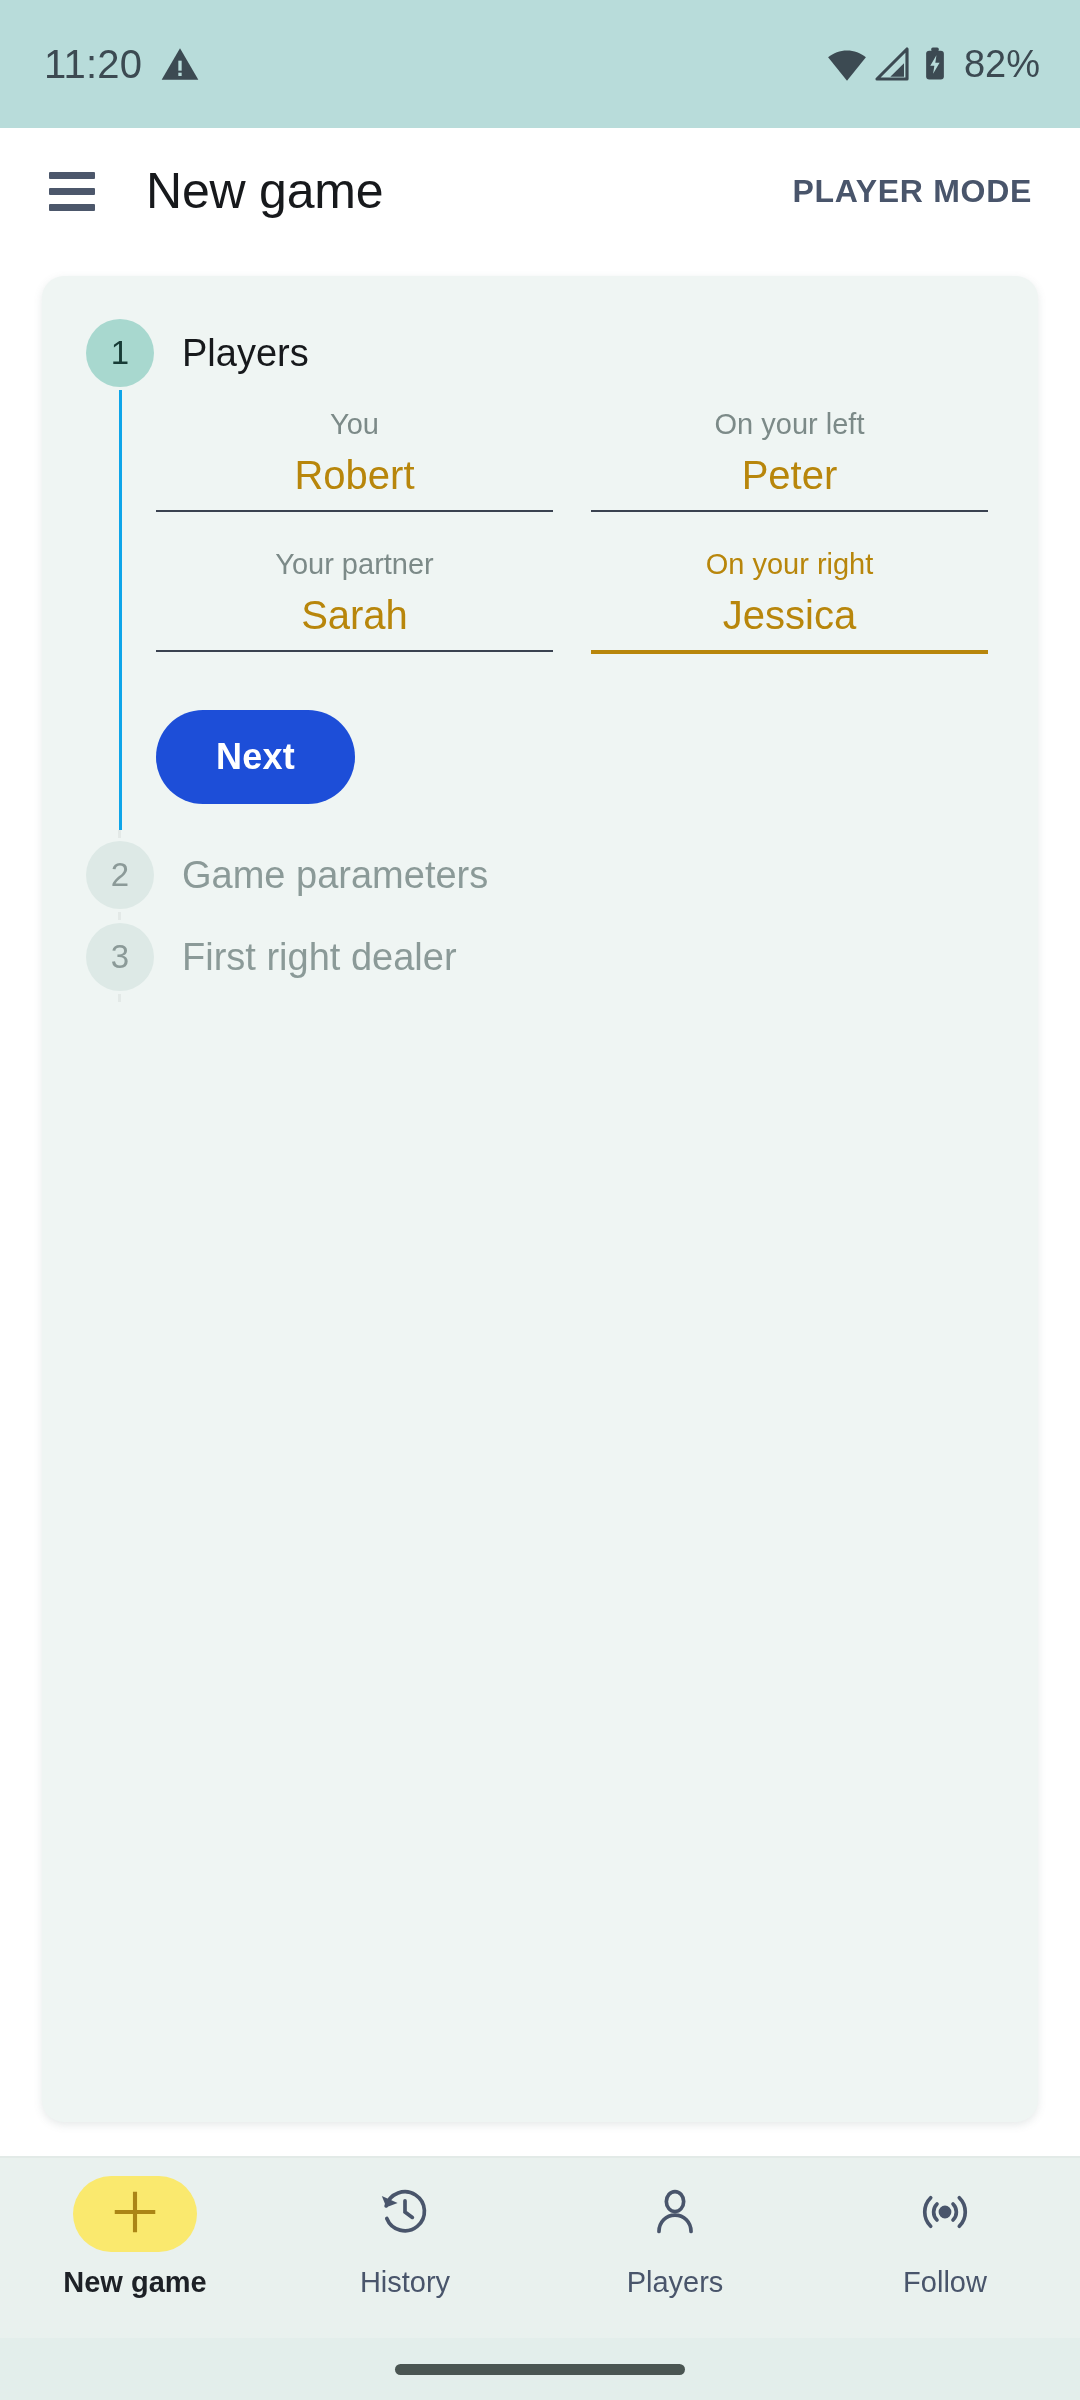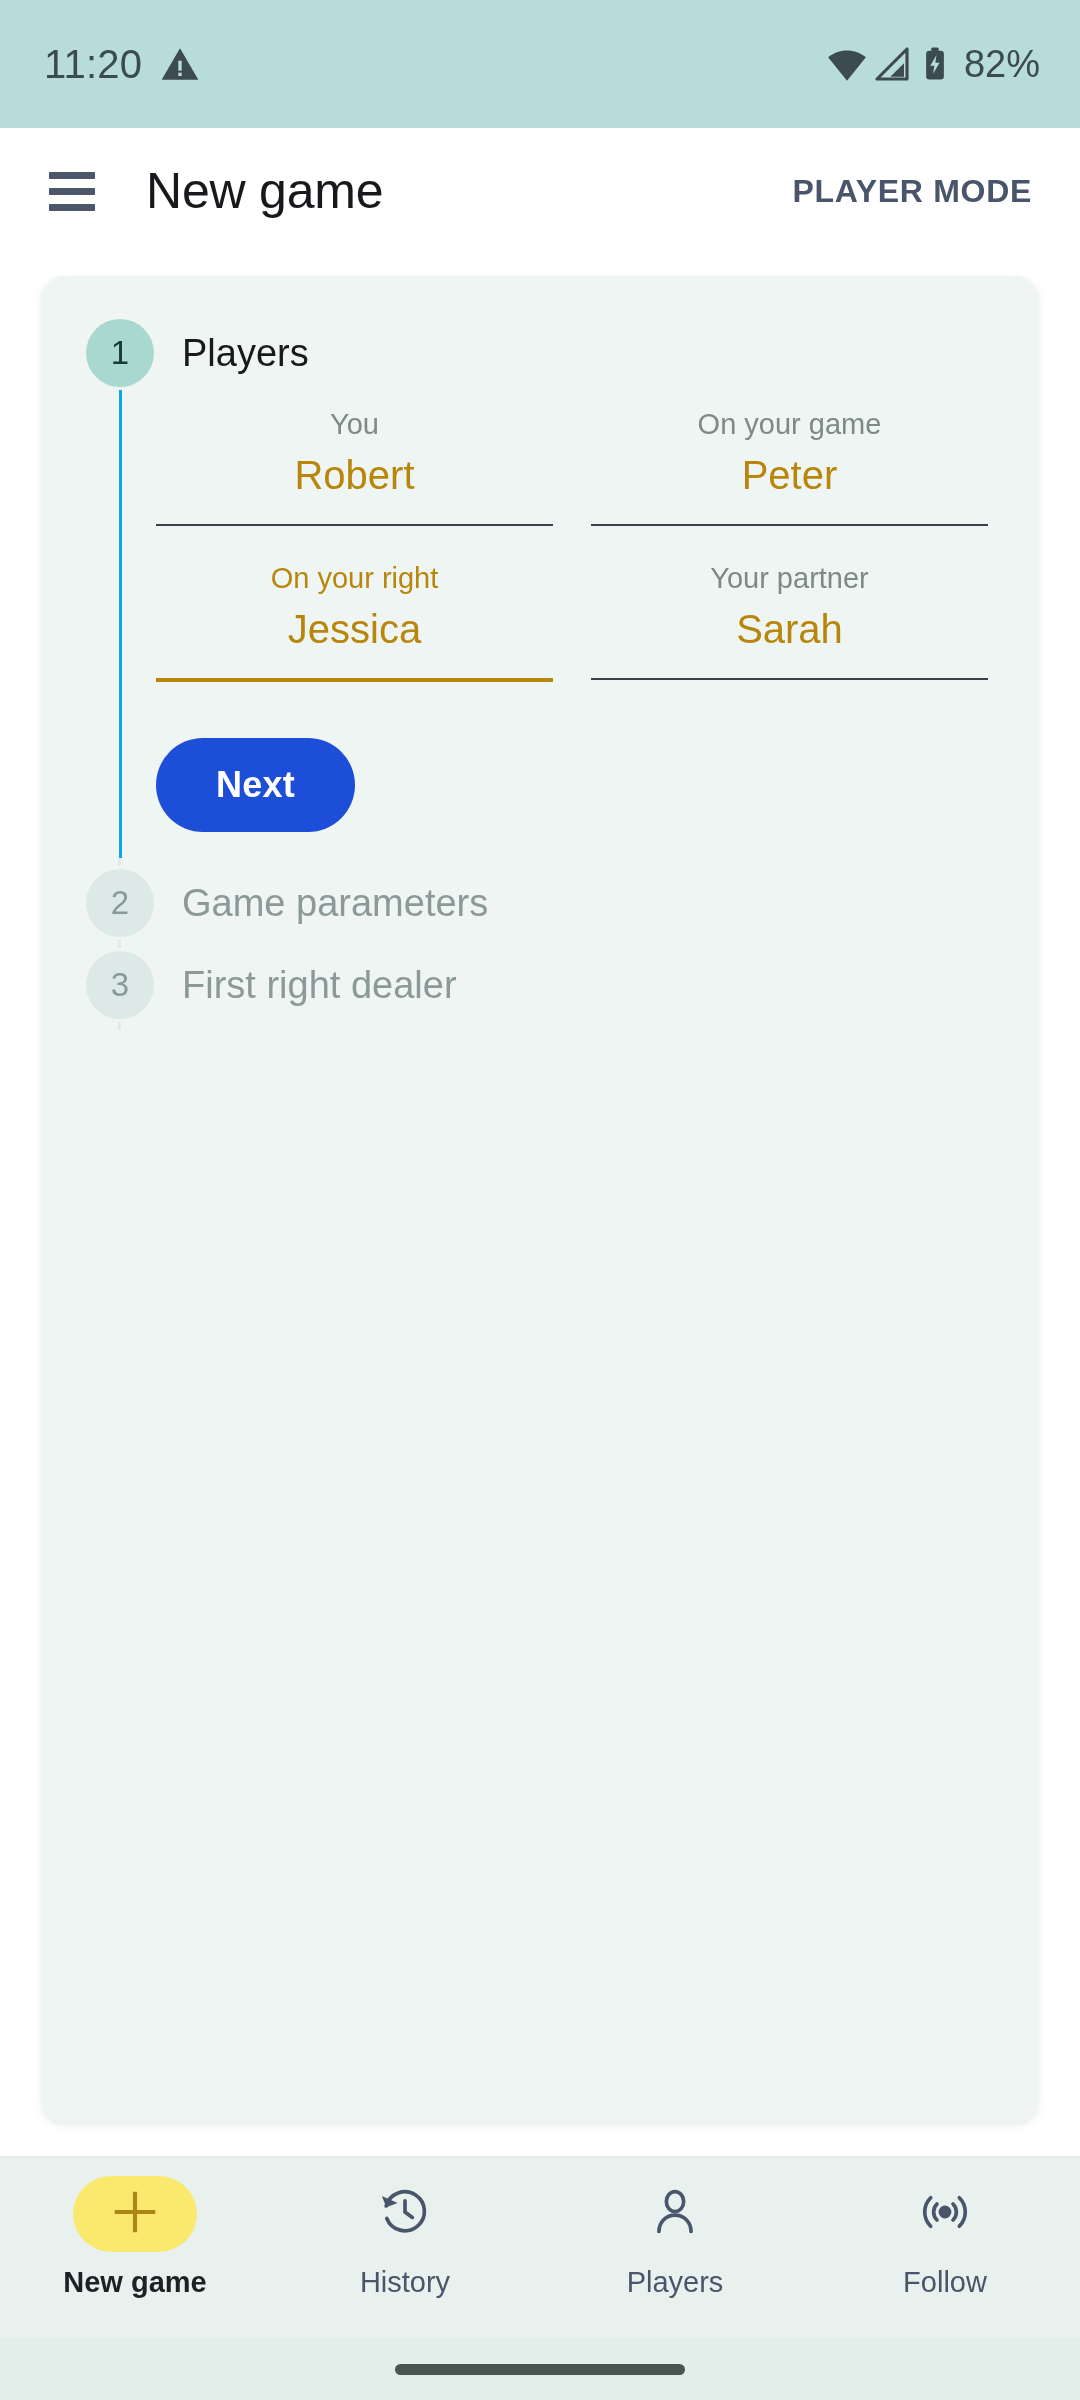--- a/index.html
+++ b/index.html
@@ -192,21 +192,21 @@
   .field.focused .field-label { color: #b8860b; }
   .field-value {
     font-size: 40px;
     color: #b8860b;
     text-align: center;
     width: 100%;
     border: none;
     background: transparent;
     outline: none;
     font-family: inherit;
-    padding-bottom: 26px;
+    padding-bottom: 12px;
   }
   .field-underline {
     width: 100%;
     height: 2px;
     background: #3a4250;
   }
   .field.focused .field-underline {
     height: 4px;
     background: #b8860b;
   }
@@ -342,34 +342,34 @@
 
           <div class="field-grid">
 
             <div class="field">
               <div class="field-label">You</div>
               <input class="field-value" type="text" value="Robert" style="">
               <div class="field-underline"></div>
             </div>
 
             <div class="field">
-              <div class="field-label">On your game</div>
+              <div class="field-label">On your left</div>
               <input class="field-value" type="text" value="Peter" style="">
               <div class="field-underline"></div>
             </div>
 
+            <div class="field">
+              <div class="field-label">Your partner</div>
+              <input class="field-value" type="text" value="Sarah" style="">
+              <div class="field-underline"></div>
+            </div>
+
             <div class="field focused">
               <div class="field-label">On your right</div>
               <input class="field-value" type="text" value="Jessica" style="">
-              <div class="field-underline"></div>
-            </div>
-
-            <div class="field">
-              <div class="field-label">Your partner</div>
-              <input class="field-value" type="text" value="Sarah" style="">
               <div class="field-underline"></div>
             </div>
 
           </div>
 
           <div class="next-wrap">
             <button class="next-btn">Next</button>
           </div>
         </div>
       </div>

